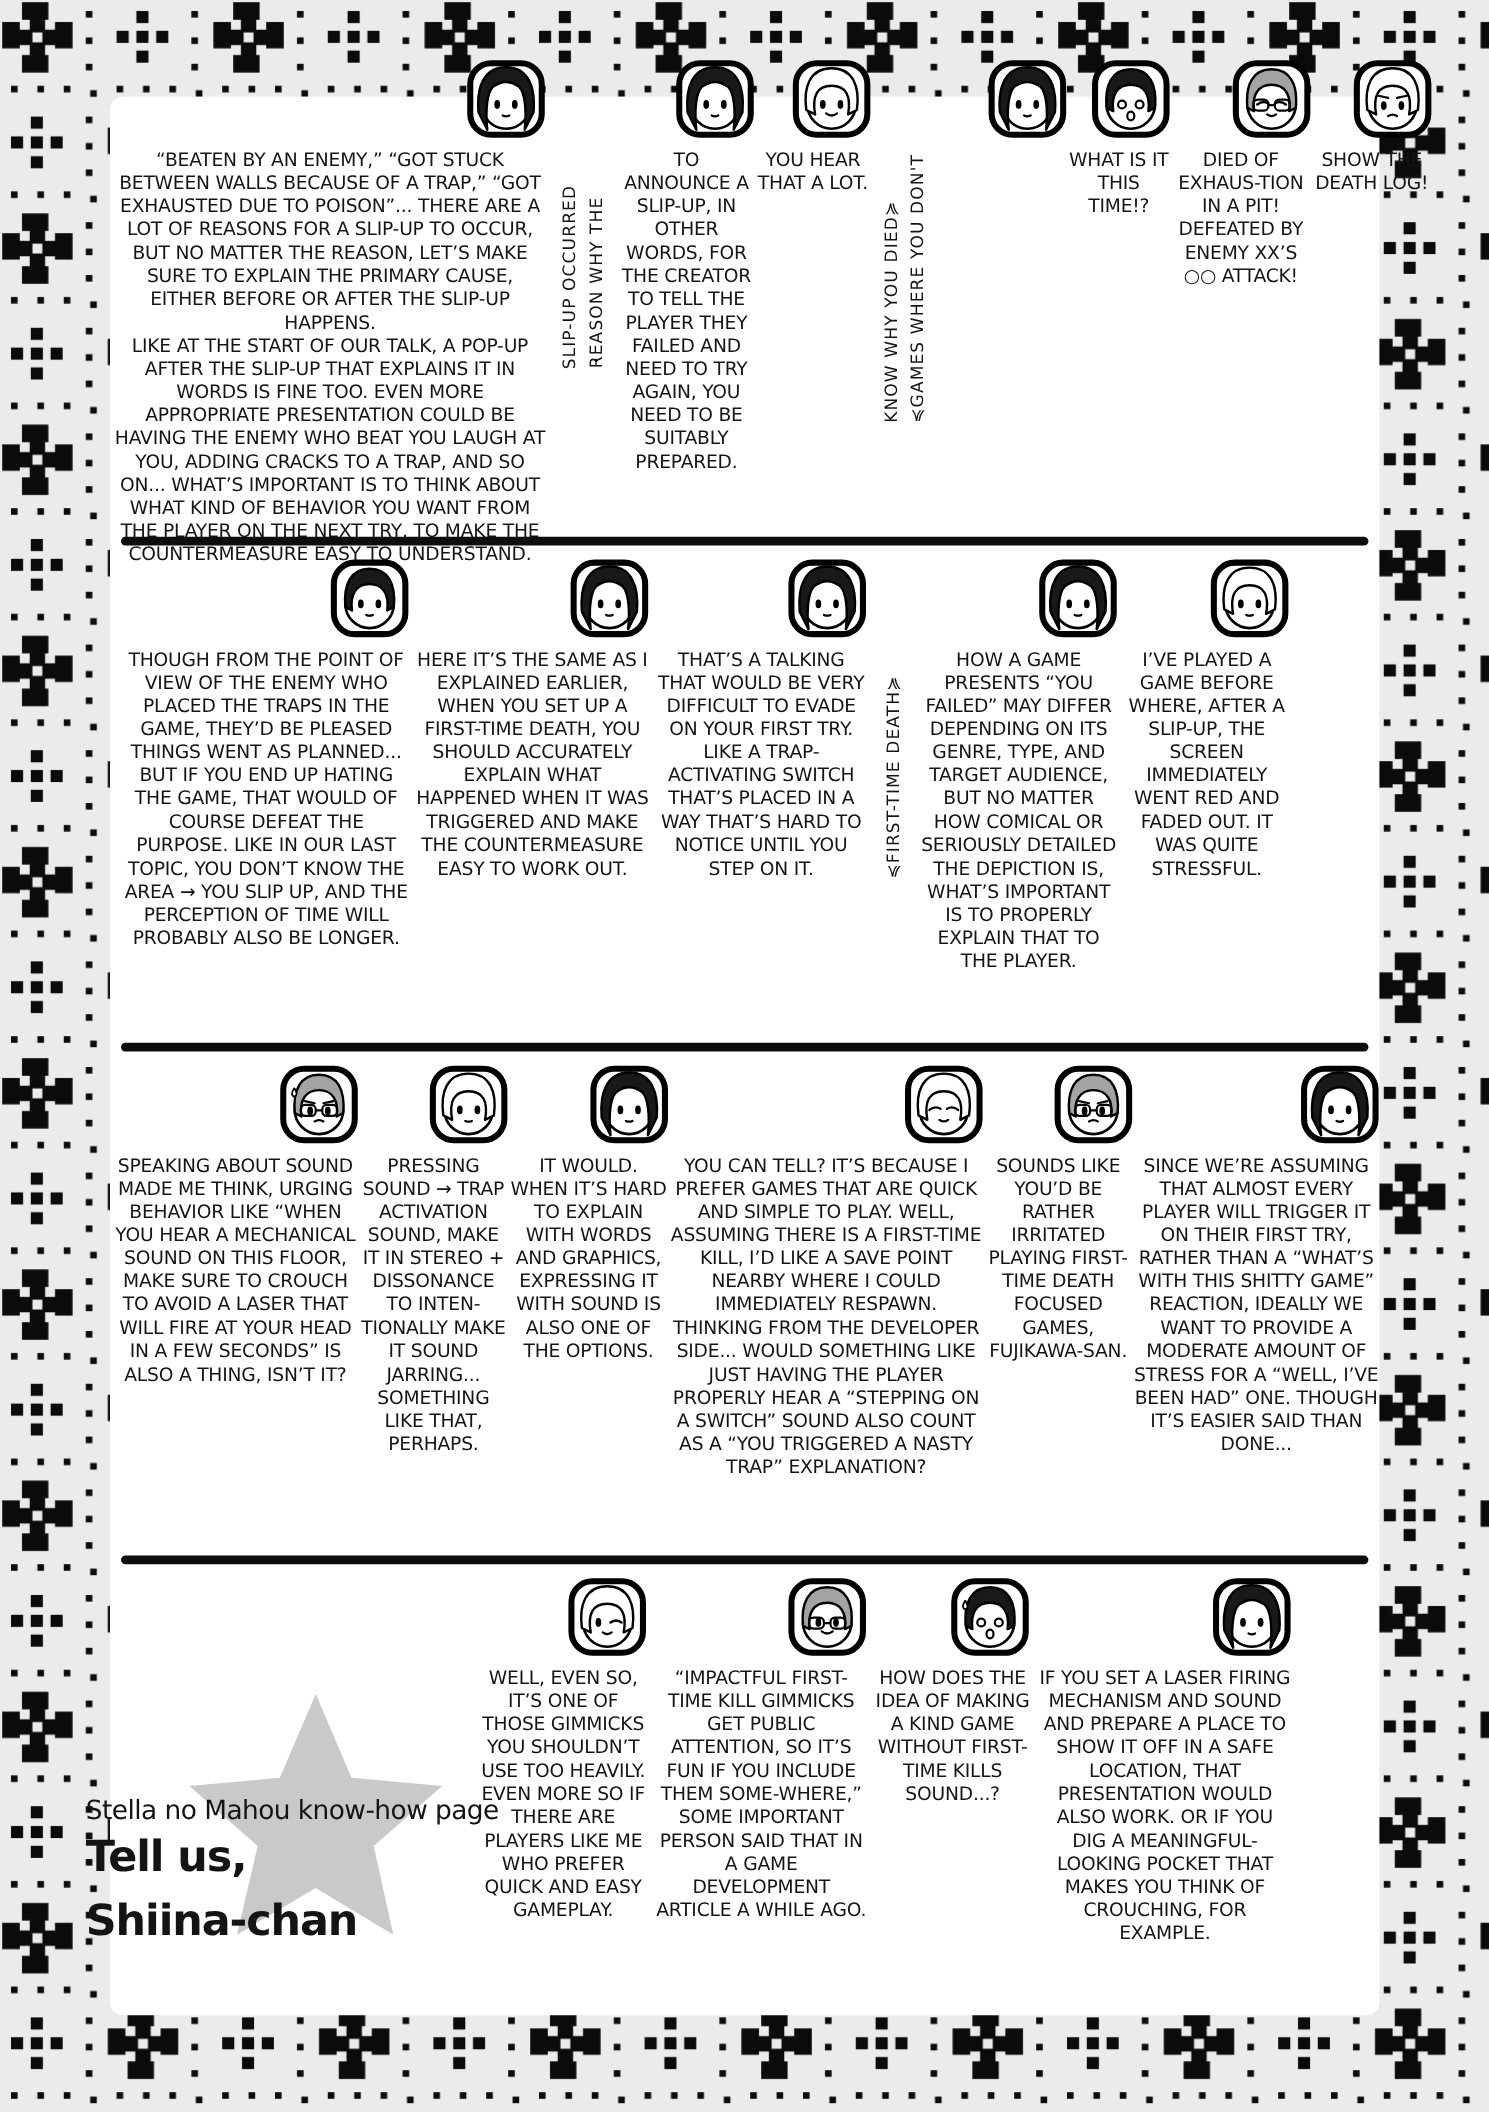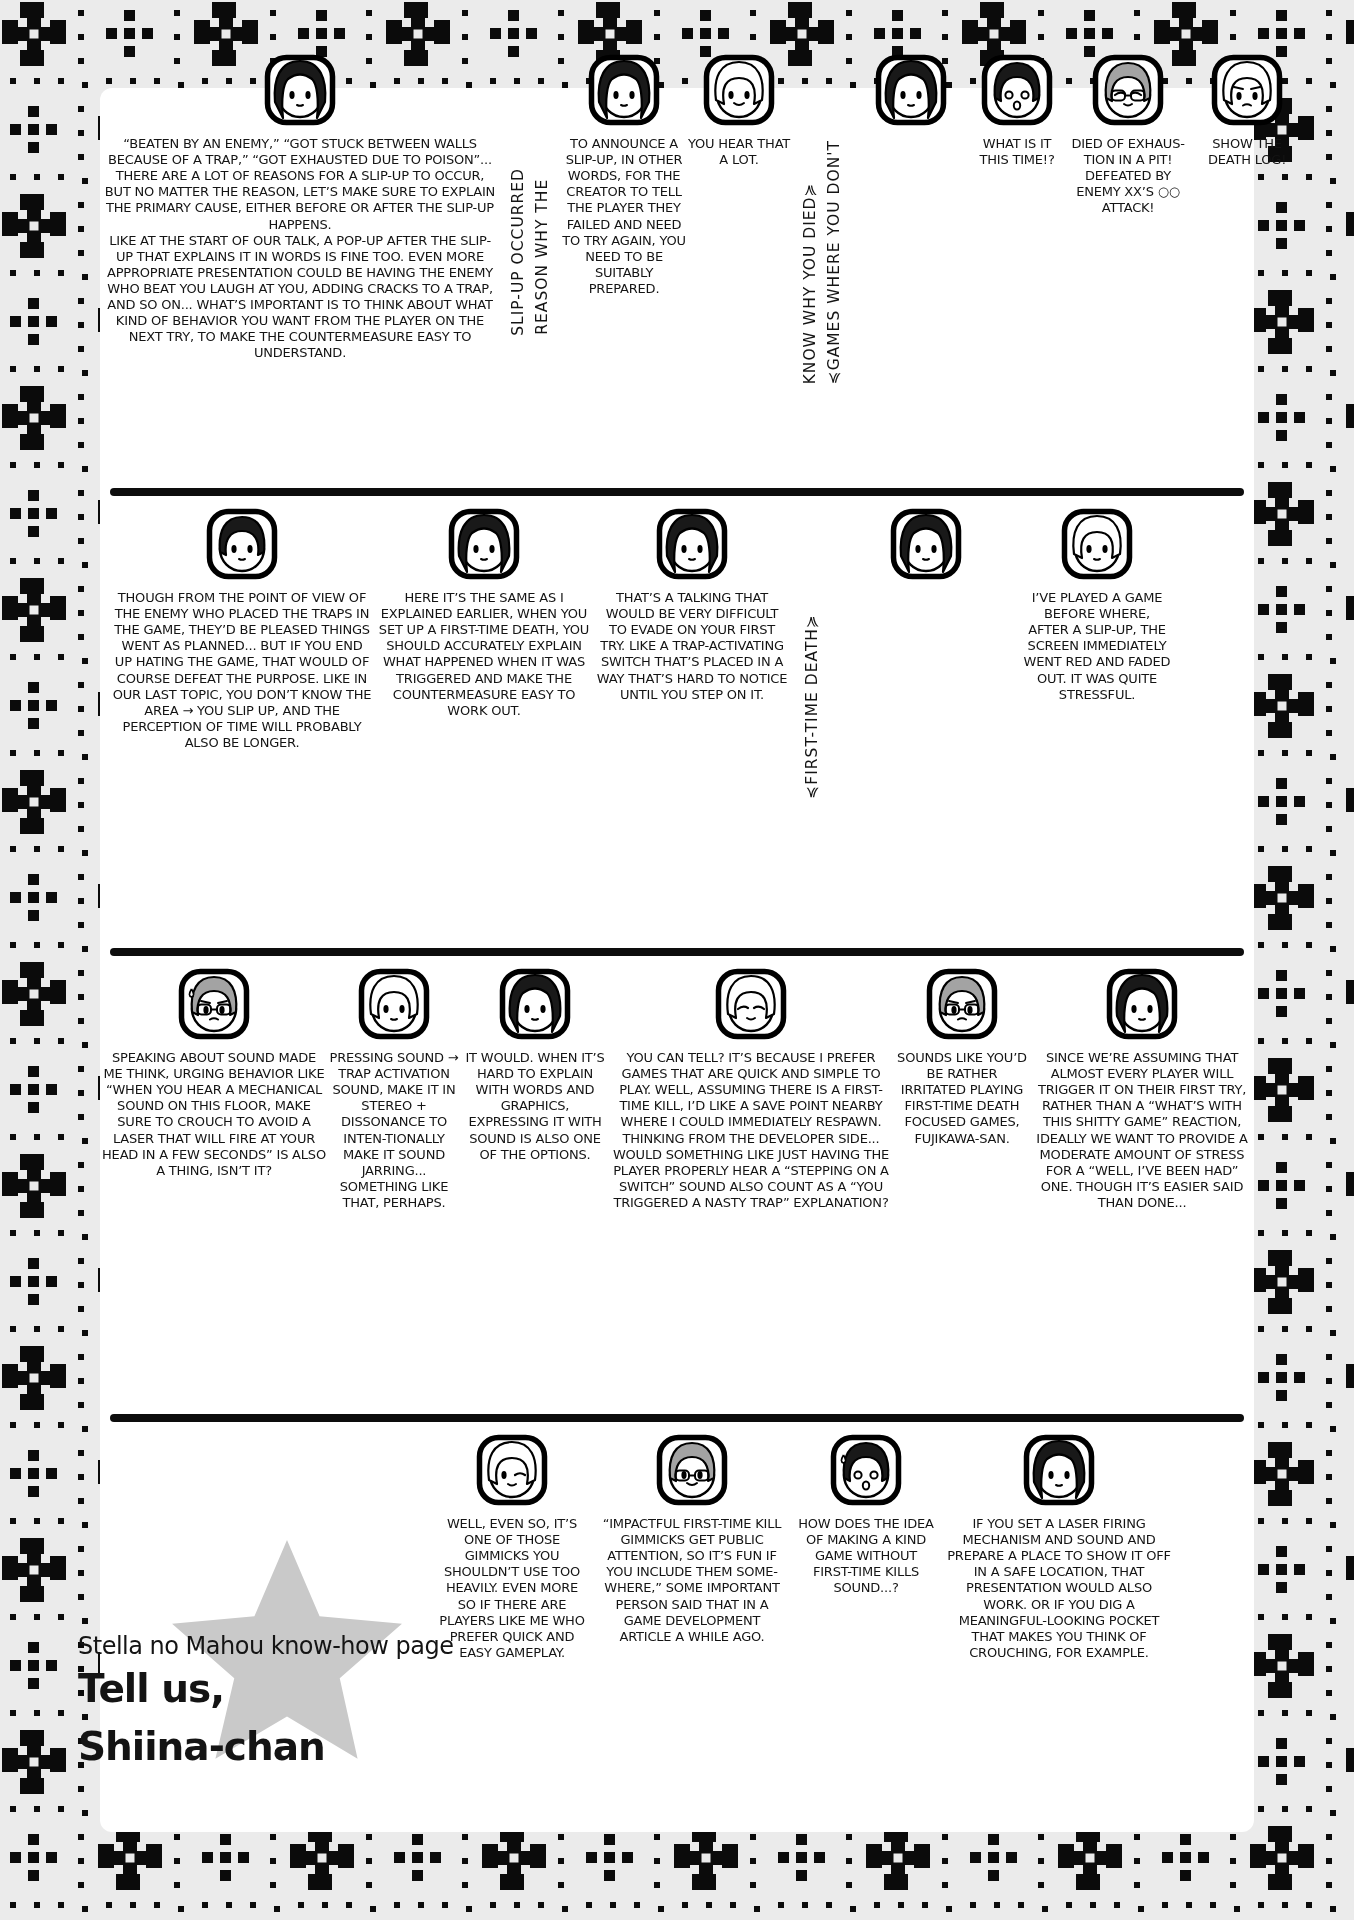--- a/index.html
+++ b/index.html
@@ -13,22 +13,22 @@
   #content{
     position:absolute;left:100px;top:88px;width:1154px;height:1744px;
   }
   .section{position:relative;display:flex;align-items:flex-start;}
   .s1{height:400px;padding-left:4px;}
   .s2{height:452px;padding-left:12px;gap:6px;}
   .s3{height:458px;padding-left:2px;border-radius:24px;}
   .s4{height:410px;padding-left:8px;gap:8px;}
   .divider{height:8px;background:#0d0d0d;border-radius:4px;margin:0 10px;}
   .col{
-    display:flex;flex-direction:column;align-items:center;flex-shrink:0;
-    text-align:center;font-size:13px;line-height:1.24;letter-spacing:-0.2px;
+    display:flex;flex-direction:column;align-items:flex-end;flex-shrink:0;
+    text-align:center;font-size:17px;line-height:1.24;letter-spacing:-0.2px;
   }
   .txt{white-space:pre-line;}
   .bold .txt, b{font-weight:normal;}
   .avatar{width:72px;height:72px;display:block;flex-shrink:0;margin:12px 0 10px;}
   .s1 .avatar{margin-top:-34px;}
   .vlabel{
     writing-mode:vertical-lr;transform:rotate(180deg);
     white-space:pre;flex-shrink:0;
     font-size:15.5px;letter-spacing:1px;line-height:1.55;
   }
@@ -236,20 +236,21 @@
     <div class="vlabel" style="margin:118px 6px 0 6px">≼FIRST-TIME DEATH≽</div>
     <div class="col" style="width:180px">
       <span class="avatar"><svg viewBox="0 0 72 72" width="100%" height="100%">
             <rect x="3.5" y="3.5" width="65" height="65" rx="19" fill="#fff" stroke="#000" stroke-width="5.5"></rect>
             <circle cx="36" cy="41" r="22" fill="#fff" stroke="#000" stroke-width="2.4"></circle>
             <path d="M36,7 C16,7 9,25 11,48 L19,64 C17,45 19,30 24,25 C32,19 40,19 48,25 C53,30 55,45 53,64 L61,48 C63,25 56,7 36,7 Z" fill="#191919" stroke="#000" stroke-width="2.2" stroke-linejoin="round"></path>
             <ellipse cx="28" cy="41" rx="2.6" ry="4" fill="#000"></ellipse>
             <ellipse cx="44" cy="41" rx="2.6" ry="4" fill="#000"></ellipse>
             <path d="M33,51 q3,1.5 6,0" stroke="#000" stroke-width="2" fill="none" stroke-linecap="round"></path>
           </svg></span>
+      <div class="txt">HOW A GAME PRESENTS “YOU FAILED” MAY DIFFER DEPENDING ON ITS GENRE, TYPE, AND TARGET AUDIENCE, BUT NO MATTER HOW COMICAL OR SERIOUSLY DETAILED THE DEPICTION IS, WHAT’S IMPORTANT IS TO PROPERLY EXPLAIN THAT TO THE PLAYER.</div>
     </div>
     <div class="col" style="width:150px">
       <span class="avatar"><svg viewBox="0 0 72 72" width="100%" height="100%">
             <rect x="3.5" y="3.5" width="65" height="65" rx="19" fill="#fff" stroke="#000" stroke-width="5.5"></rect>
             <circle cx="36" cy="41" r="22" fill="#fff" stroke="#000" stroke-width="2.4"></circle>
             <path d="M36,8 C17,8 10,24 13,46 L21,50 C18,33 23,24 36,24 C49,24 54,33 51,50 L59,46 C62,24 55,8 36,8 Z" fill="#ffffff" stroke="#000" stroke-width="2.2" stroke-linejoin="round"></path>
             <ellipse cx="28" cy="41" rx="2.6" ry="4" fill="#000"></ellipse>
             <ellipse cx="44" cy="41" rx="2.6" ry="4" fill="#000"></ellipse>
             <path d="M33,51 q3,1.5 6,0" stroke="#000" stroke-width="2" fill="none" stroke-linecap="round"></path>
           </svg></span>

